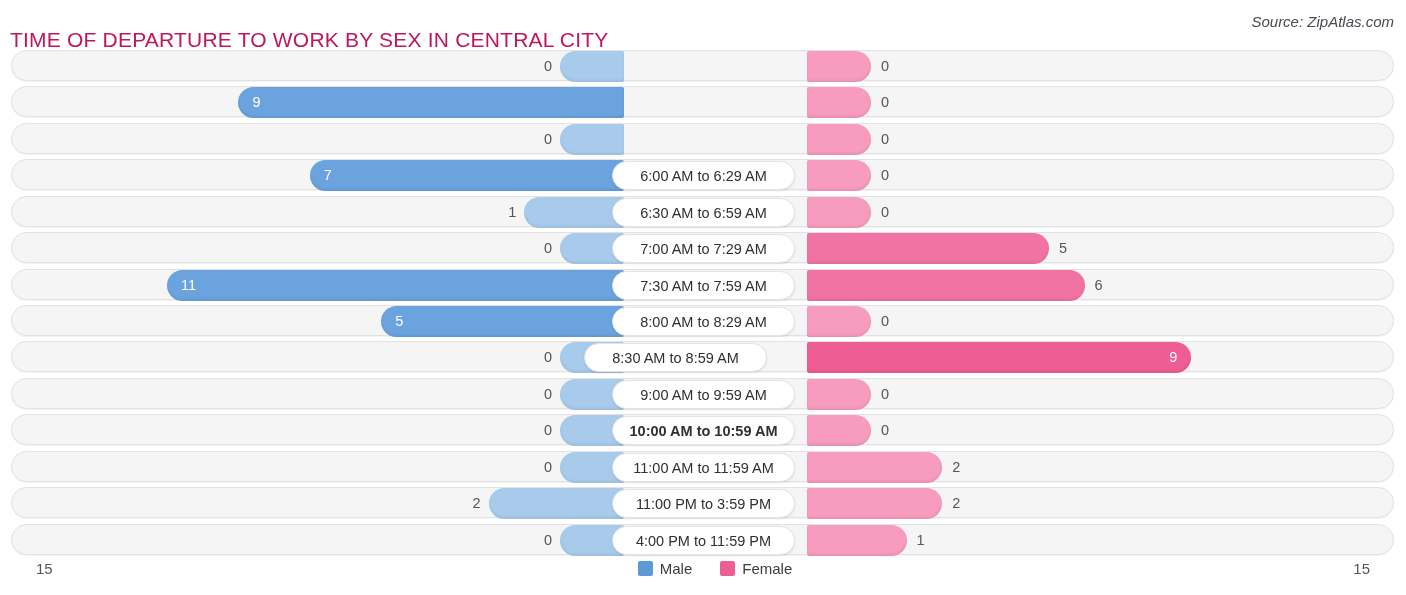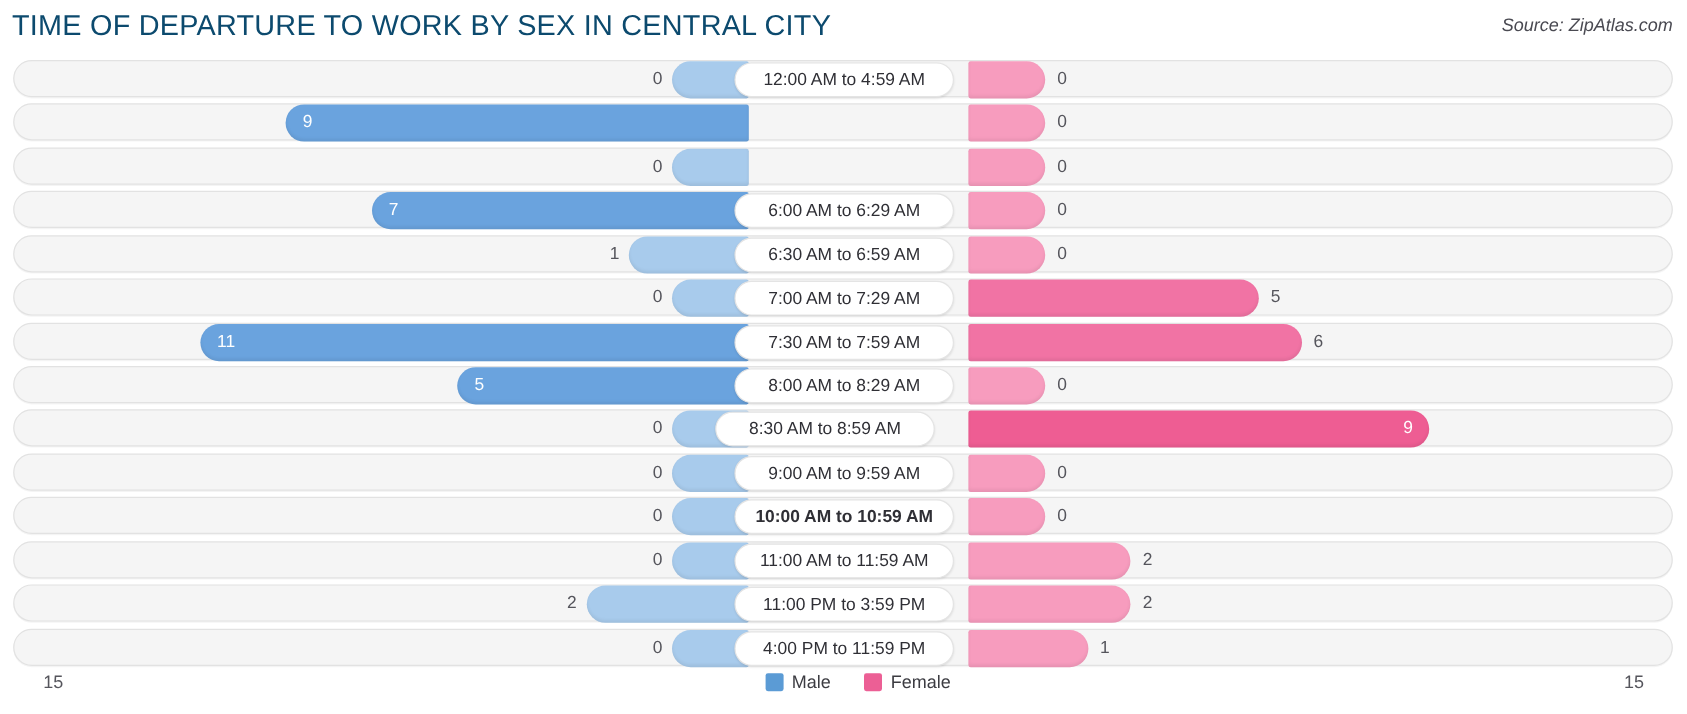--- a/index.html
+++ b/index.html
@@ -4,22 +4,22 @@
 <style>
   html,body{margin:0;padding:0;}
   body{
     width:1406px;height:595px;background:#ffffff;
     font-family:"Liberation Sans","DejaVu Sans",sans-serif;
     color:#3c3c42;overflow:hidden;position:relative;
   }
   
   .header{position:absolute;left:0;top:0;width:1406px;height:46px;}
   .title{
-    position:absolute;left:10px;top:8px;
-    font-size:24px;letter-spacing:.2px;color:#0c4a6e;white-space:nowrap;
+    position:absolute;left:10px;top:28px;
+    font-size:21px;letter-spacing:.2px;color:#be185d;white-space:nowrap;
   }
   .source{
     position:absolute;right:12px;top:13px;
     font-size:15px;font-style:italic;color:#4a4a52;white-space:nowrap;
   }
   
   .chart{position:absolute;left:0;top:50px;width:1406px;height:510px;}
   .row{
     position:absolute;left:11px;width:1383px;height:31px;
     background:#f5f5f5;border:1px solid #e2e2e2;border-radius:16px;
@@ -70,21 +70,20 @@
   <div class="title">TIME OF DEPARTURE TO WORK BY SEX IN CENTRAL CITY</div>
   <div class="source">Source: ZipAtlas.com</div>
 </div>
 
 <div class="chart" id="chart">
     <div class="row" style="top: 0px;">
       <div class="bar bar-left rounded-l barshadow stub" style="left: 548px; width: 64px; background: rgb(168, 203, 236);"></div>
       <div class="vlabel out-left" style="left: 502px; width: 38px;">0</div>
       <div class="bar bar-right rounded-r barshadow stub" style="left: 795px; width: 64px; background: rgb(247, 156, 190);"></div>
       <div class="vlabel out-right" style="left: 869px; width: 40px;">0</div>
-      <div class="pill" style="left: 600px; width: 183px;">12:00 AM to 4:59 AM</div>
     </div>
     <div class="row" style="top: 36px;">
       <div class="bar bar-left rounded-l barshadow" style="left: 226.4px; width: 385.6px; background: rgb(106, 163, 222);"></div>
       <div class="vlabel in-left" style="left: 240.4px;">9</div>
       <div class="bar bar-right rounded-r barshadow stub" style="left: 795px; width: 64px; background: rgb(247, 156, 190);"></div>
       <div class="vlabel out-right" style="left: 869px; width: 40px;">0</div>
     </div>
     <div class="row" style="top: 73px;">
       <div class="bar bar-left rounded-l barshadow stub" style="left: 548px; width: 64px; background: rgb(168, 203, 236);"></div>
       <div class="vlabel out-left" style="left: 502px; width: 38px;">0</div>
@@ -124,21 +123,21 @@
       <div class="vlabel in-left" style="left: 383.333px;">5</div>
       <div class="bar bar-right rounded-r barshadow stub" style="left: 795px; width: 64px; background: rgb(247, 156, 190);"></div>
       <div class="vlabel out-right" style="left: 869px; width: 40px;">0</div>
       <div class="pill" style="left: 600px; width: 183px;">8:00 AM to 8:29 AM</div>
     </div>
     <div class="row" style="top: 291px;">
       <div class="bar bar-left rounded-l barshadow stub" style="left: 548px; width: 64px; background: rgb(168, 203, 236);"></div>
       <div class="vlabel out-left" style="left: 502px; width: 38px;">0</div>
       <div class="bar bar-right rounded-r barshadow" style="left: 795px; width: 384.4px; background: rgb(238, 93, 147);"></div>
       <div class="vlabel in-right" style="left: 1127.4px; width: 38px;">9</div>
-      <div class="pill" style="left: 584px; width: 183px;">8:30 AM to 8:59 AM</div>
+      <div class="pill" style="left: 572px; width: 183px;">8:30 AM to 8:59 AM</div>
     </div>
     <div class="row" style="top: 328px;">
       <div class="bar bar-left rounded-l barshadow stub" style="left: 548px; width: 64px; background: rgb(168, 203, 236);"></div>
       <div class="vlabel out-left" style="left: 502px; width: 38px;">0</div>
       <div class="bar bar-right rounded-r barshadow stub" style="left: 795px; width: 64px; background: rgb(247, 156, 190);"></div>
       <div class="vlabel out-right" style="left: 869px; width: 40px;">0</div>
       <div class="pill" style="left: 600px; width: 183px;">9:00 AM to 9:59 AM</div>
     </div>
     <div class="row" style="top: 364px;">
       <div class="bar bar-left rounded-l barshadow stub" style="left: 548px; width: 64px; background: rgb(168, 203, 236);"></div>

